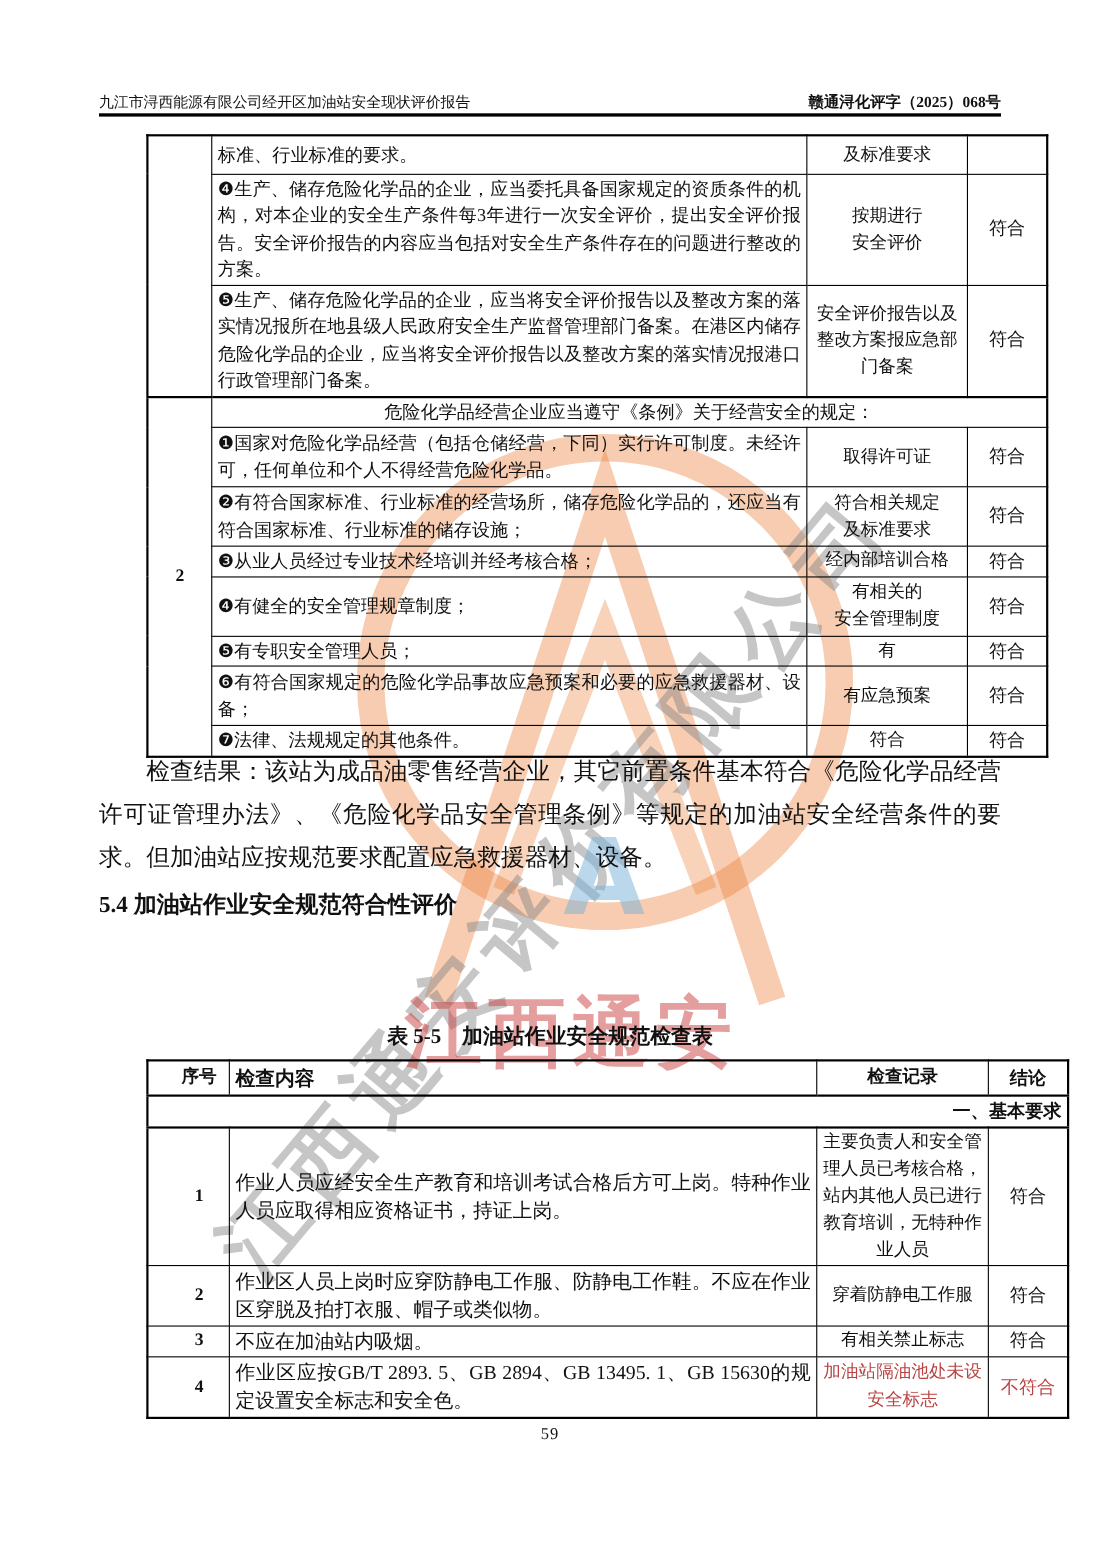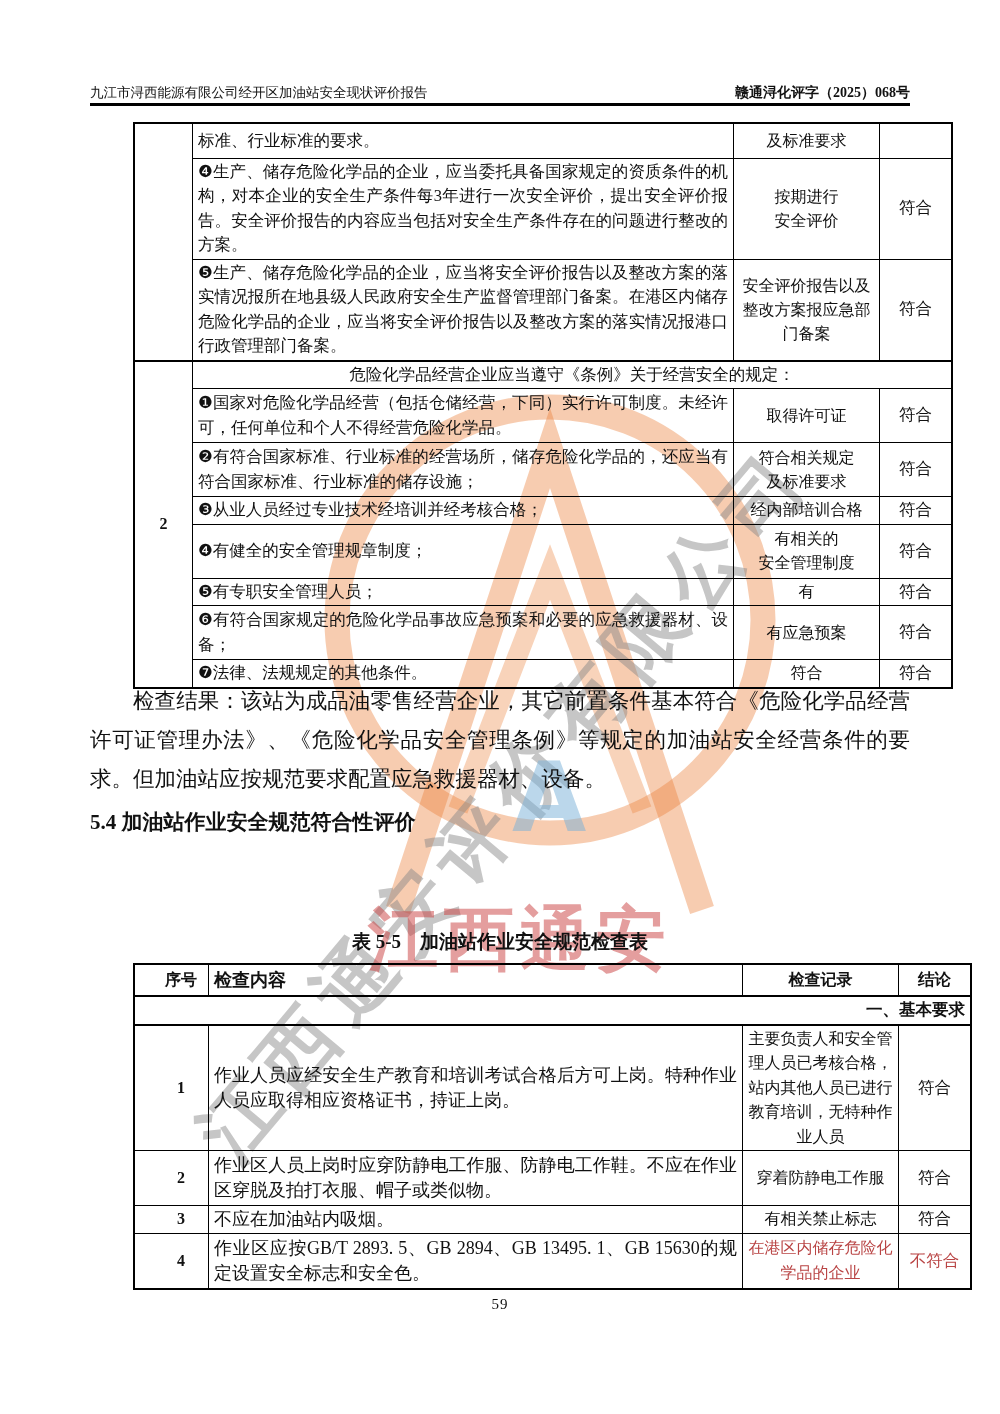--- a/index.html
+++ b/index.html
@@ -188,21 +188,21 @@
       </tr>
       <tr style="height:27px;">
         <td class="c-seq">3</td>
         <td class="c-content">不应在加油站内吸烟。</td>
         <td class="c-record">有相关禁止标志</td>
         <td class="c-concl">符合</td>
       </tr>
       <tr style="height:55px;">
         <td class="c-seq">4</td>
         <td class="c-content">作业区应按GB/T 2893. 5、GB 2894、GB 13495. 1、GB 15630的规定设置安全标志和安全色。</td>
-        <td class="c-record red-text">在港区内储存危险化学品的企业</td>
+        <td class="c-record red-text">加油站隔油池处未设安全标志</td>
         <td class="c-concl red-text">不符合</td>
       </tr>
     </tbody>
       </table>
 
     <div class="pageno">59</div>
   </div>
 </div>
 
 </body></html>

